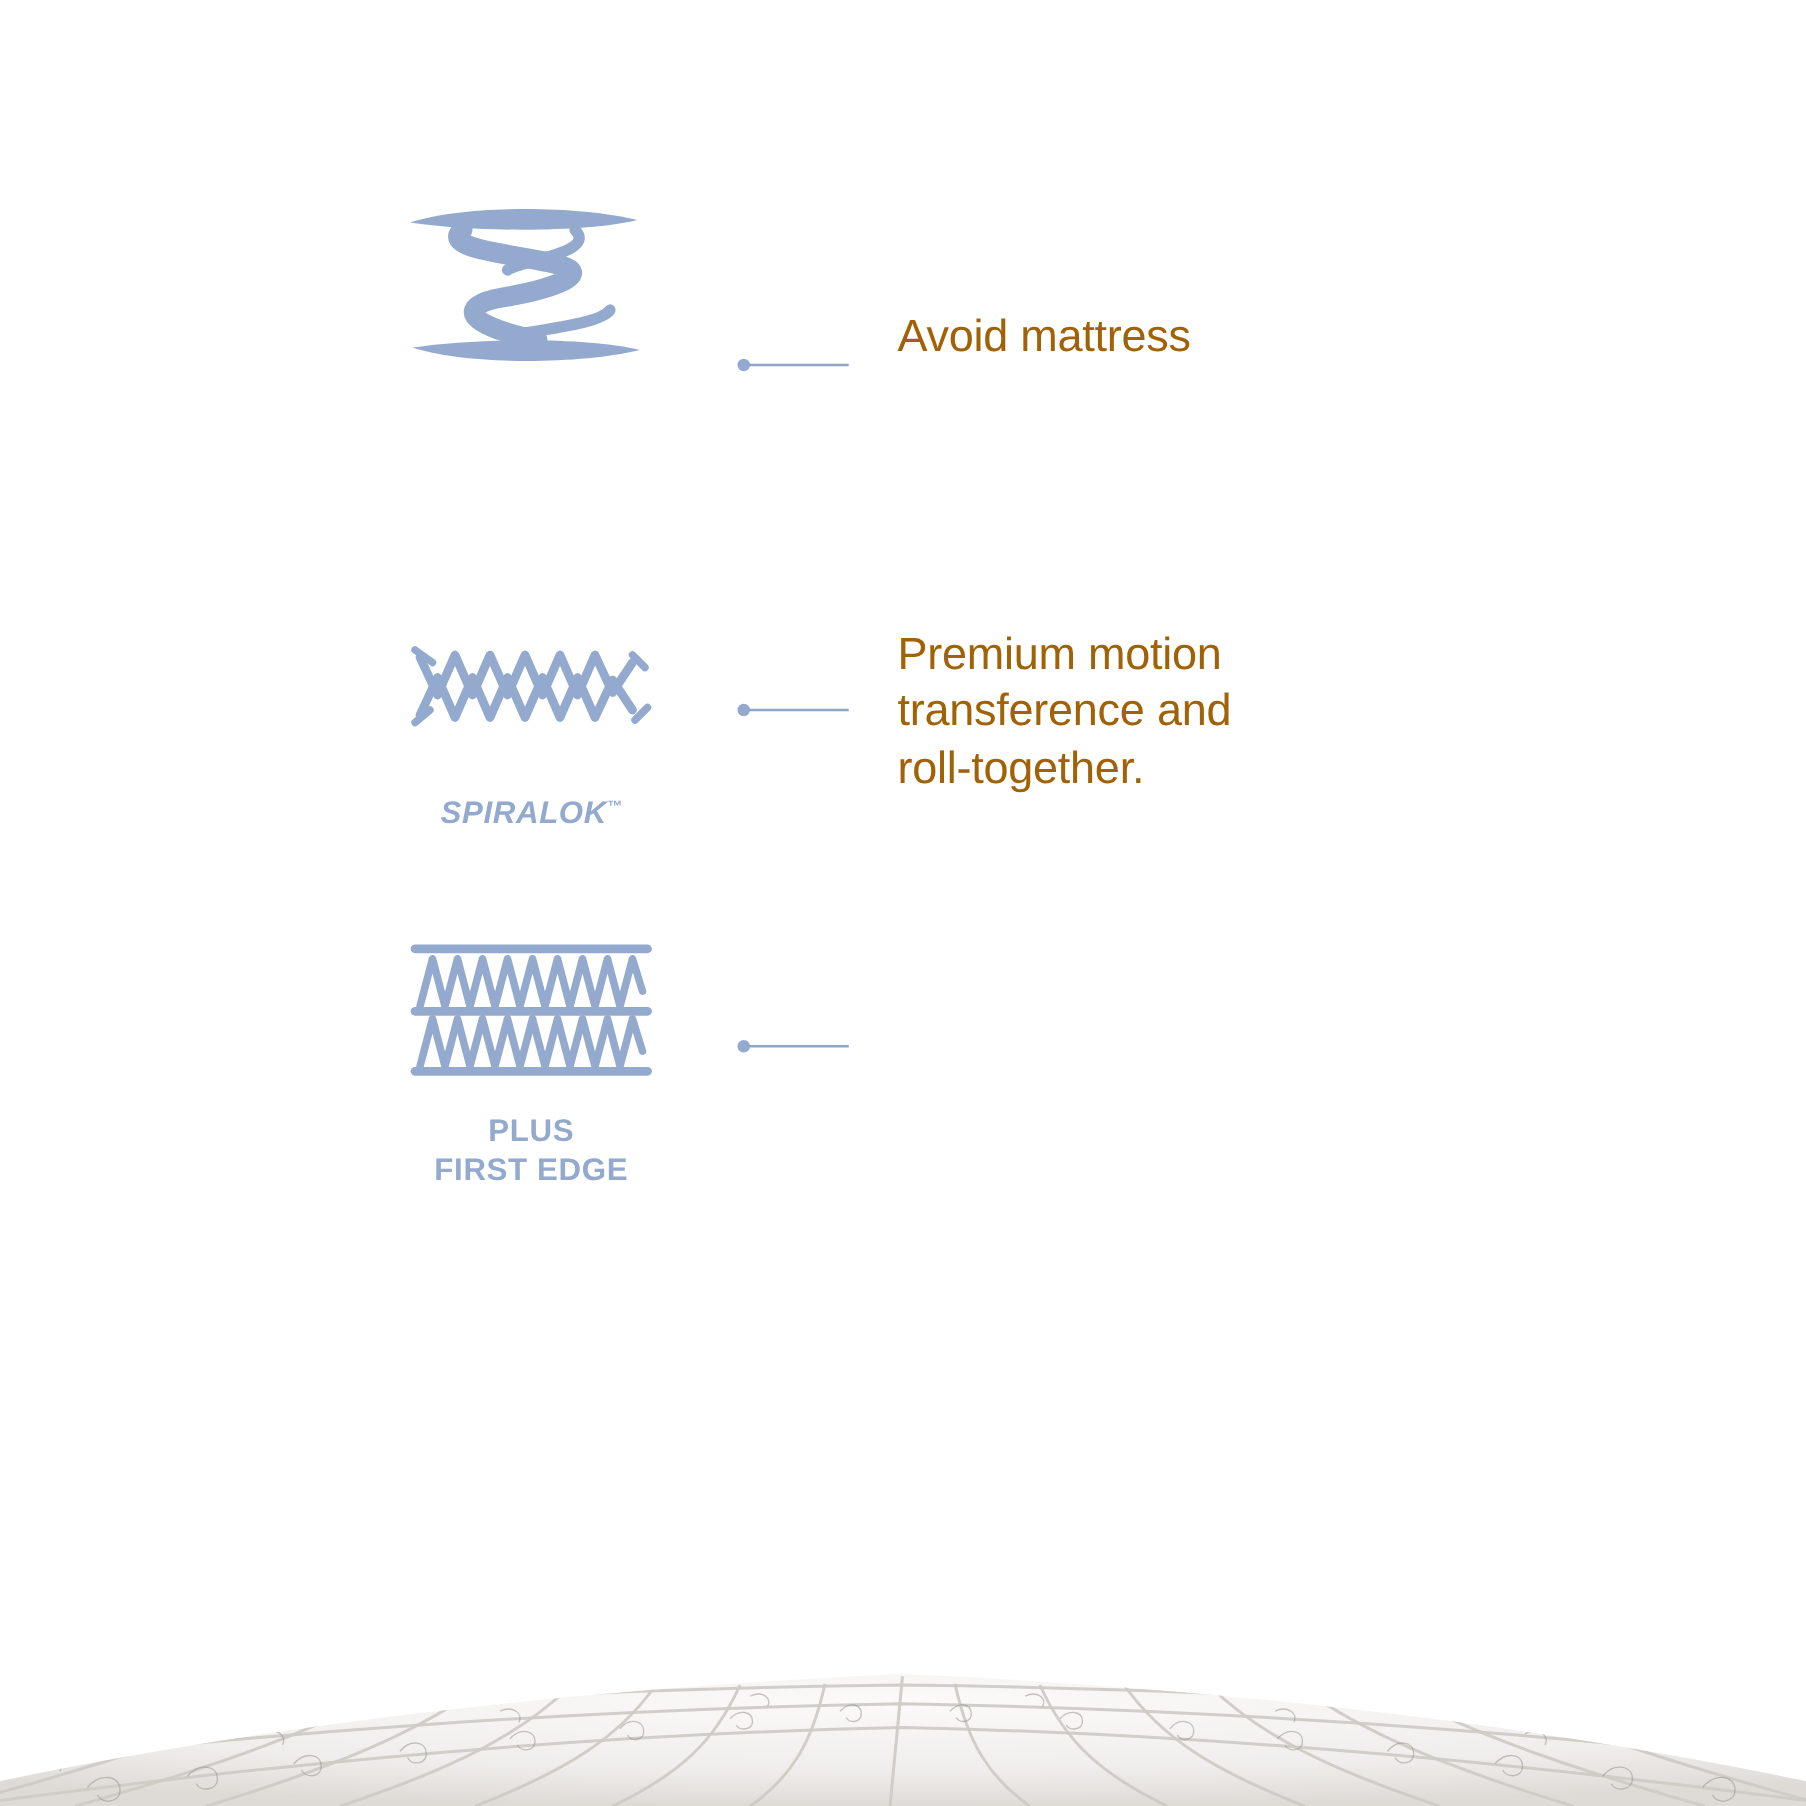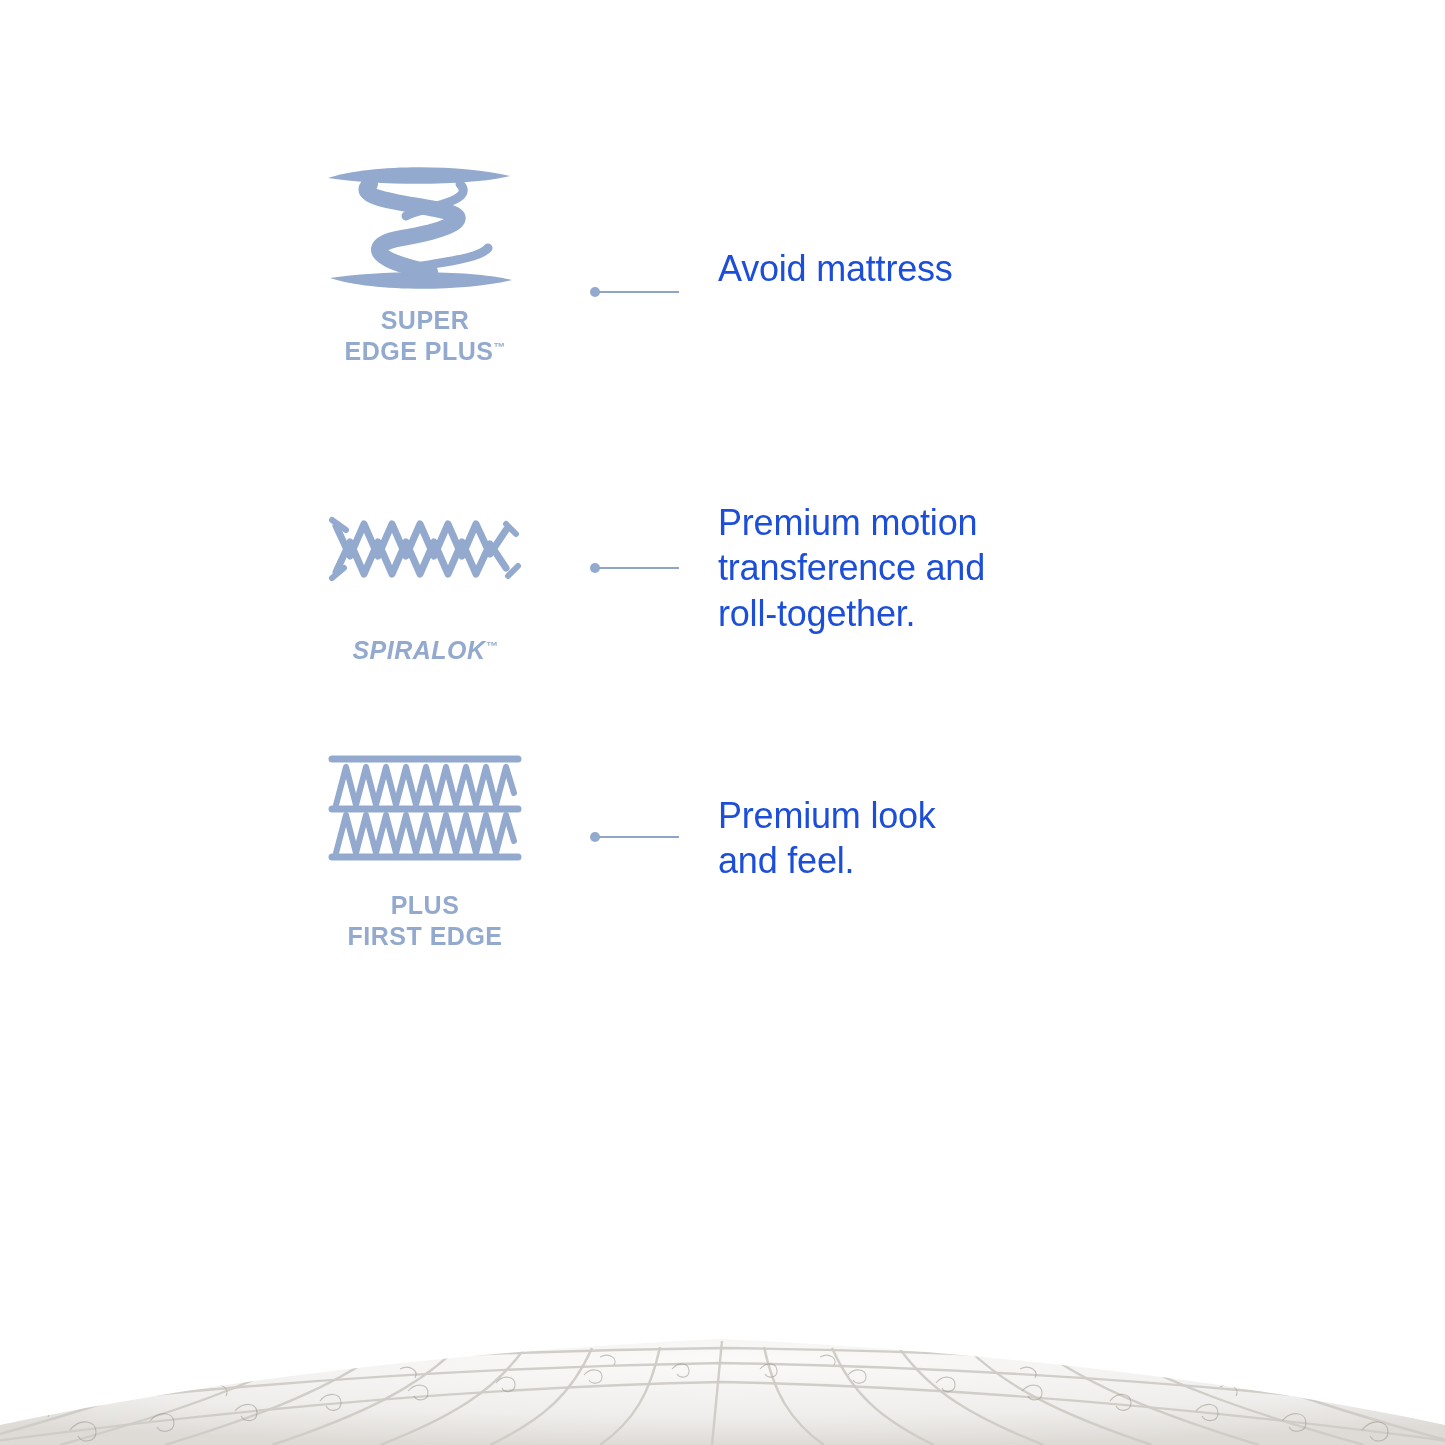--- a/index.html
+++ b/index.html
@@ -82,21 +82,21 @@
     height: 2px;
     background: #8ea5c6;
   }
 
   .caption {
     position: absolute;
     left: 718px;
     width: 480px;
     font-size: 36px;
     line-height: 1.26;
-    color: #1d4ed8;
+    color: #a16207;
     letter-spacing: -0.2px;
   }
 
   
   #feature-0 .connector { top: 122px; }
   #feature-0 .caption  { top: 86px; }
 
   #feature-1 .icon-block { top: 10px; font-style: italic; }
   #feature-1 .connector { top: 78px; }
   #feature-1 .caption  { top: 20px; }
@@ -122,24 +122,20 @@
 
   <div class="feature" id="feature-0">
     <div class="icon-block">
       <svg class="icon-art" viewBox="0 0 230 135">
         <path d="M18 18 C60 4, 150 4, 200 16 C160 26, 70 26, 18 18 Z" fill="#93aace"></path>
         <path d="M20 118 C62 132, 152 132, 202 120 C162 110, 72 110, 20 118 Z" fill="#93aace"></path>
         <path d="M60 24 C40 40, 110 44, 138 52 C166 60, 128 72, 92 78 C56 84, 60 100, 120 112" fill="none" stroke="#93aace" stroke-width="16" stroke-linecap="round"></path>
         <path d="M150 24 C168 42, 108 48, 96 56" fill="none" stroke="#93aace" stroke-width="9" stroke-linecap="round"></path>
         <path d="M112 106 C150 100, 172 96, 178 88" fill="none" stroke="#93aace" stroke-width="9" stroke-linecap="round"></path>
       </svg>
-      <div class="icon-label">
-        <span>SUPER</span><br>
-        <span>EDGE PLUS</span><span class="tm">™</span>
-      </div>
     </div>
 
     <div class="connector">
       <span class="dot"></span>
       <span class="line"></span>
     </div>
 
     <div class="caption">
       <div>Avoid mattress</div>
     </div>
@@ -191,24 +187,20 @@
         <span>PLUS</span><br>
         <span>FIRST EDGE</span>
       </div>
     </div>
 
     <div class="connector">
       <span class="dot"></span>
       <span class="line"></span>
     </div>
 
-    <div class="caption">
-      <div>Premium look</div>
-      <div>and feel.</div>
-    </div>
   </div>
 
   <div class="mattress">
     <svg width="1445" height="210" viewBox="0 0 1445 210">
       <defs>
         <radialGradient id="quiltShade" cx="50%" cy="20%" r="80%">
           <stop offset="0%" stop-color="#fbfaf9"></stop>
           <stop offset="65%" stop-color="#f0eeec"></stop>
           <stop offset="100%" stop-color="#dedbd7"></stop>
         </radialGradient>

